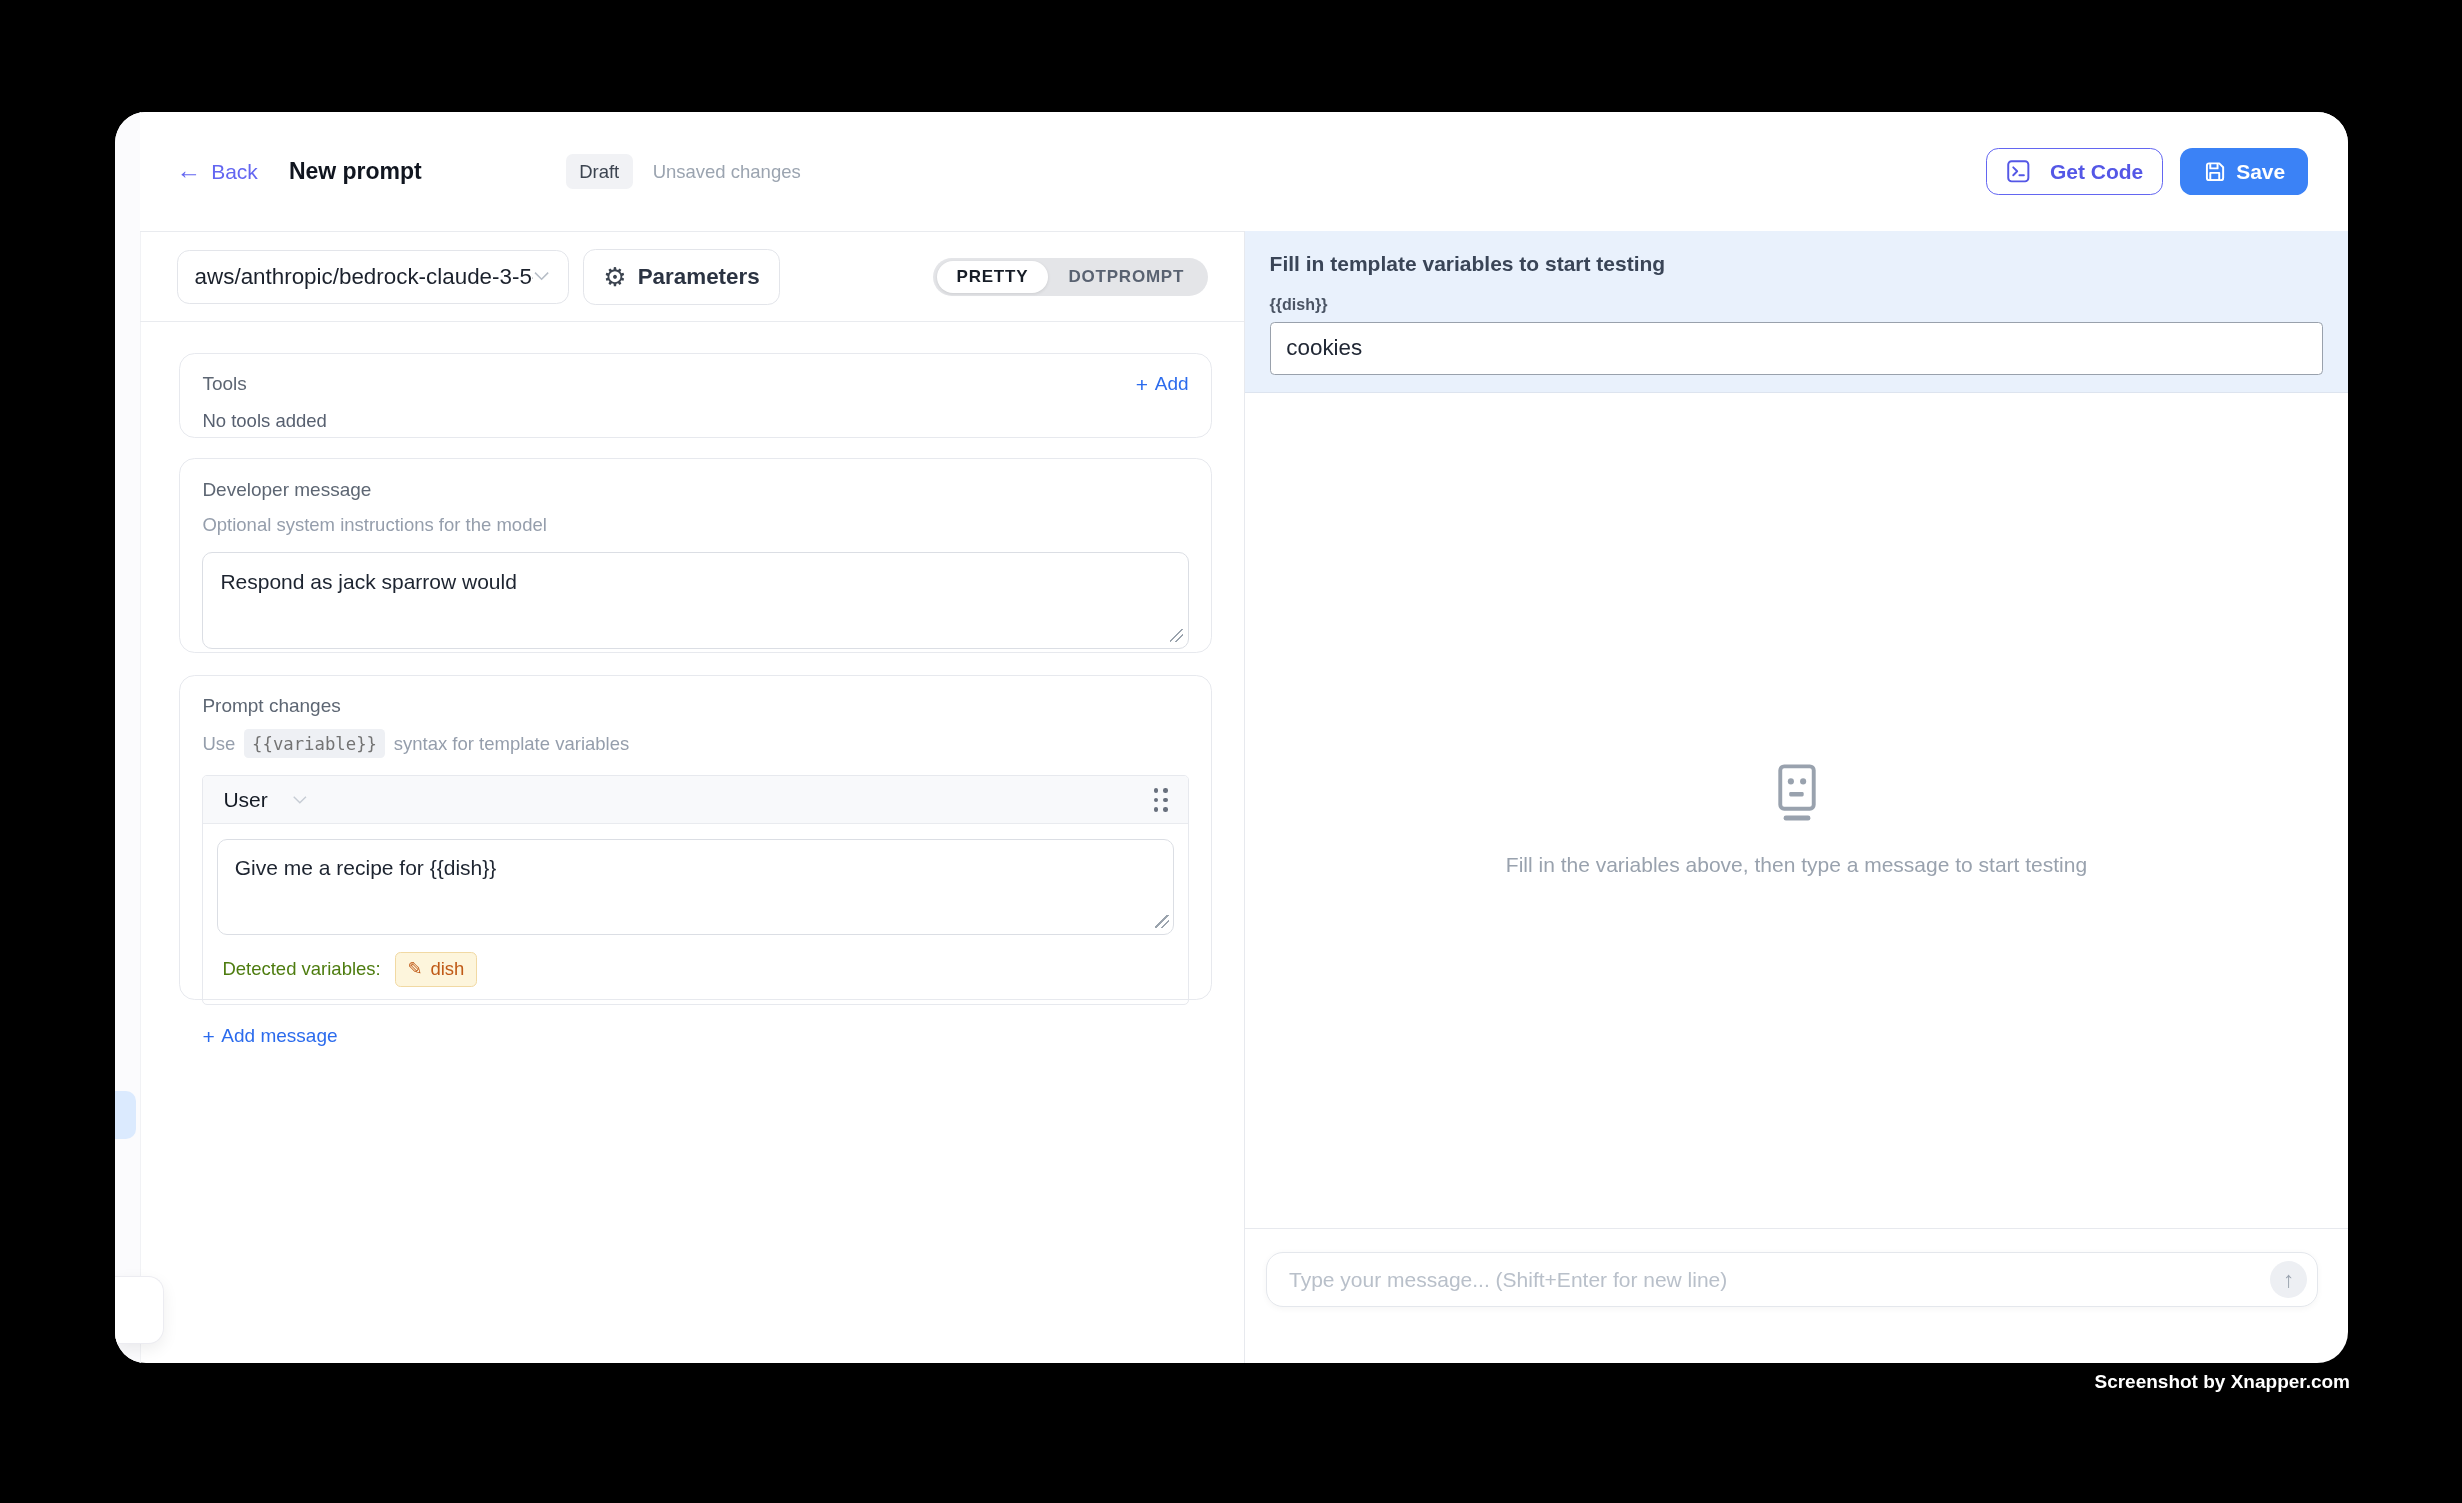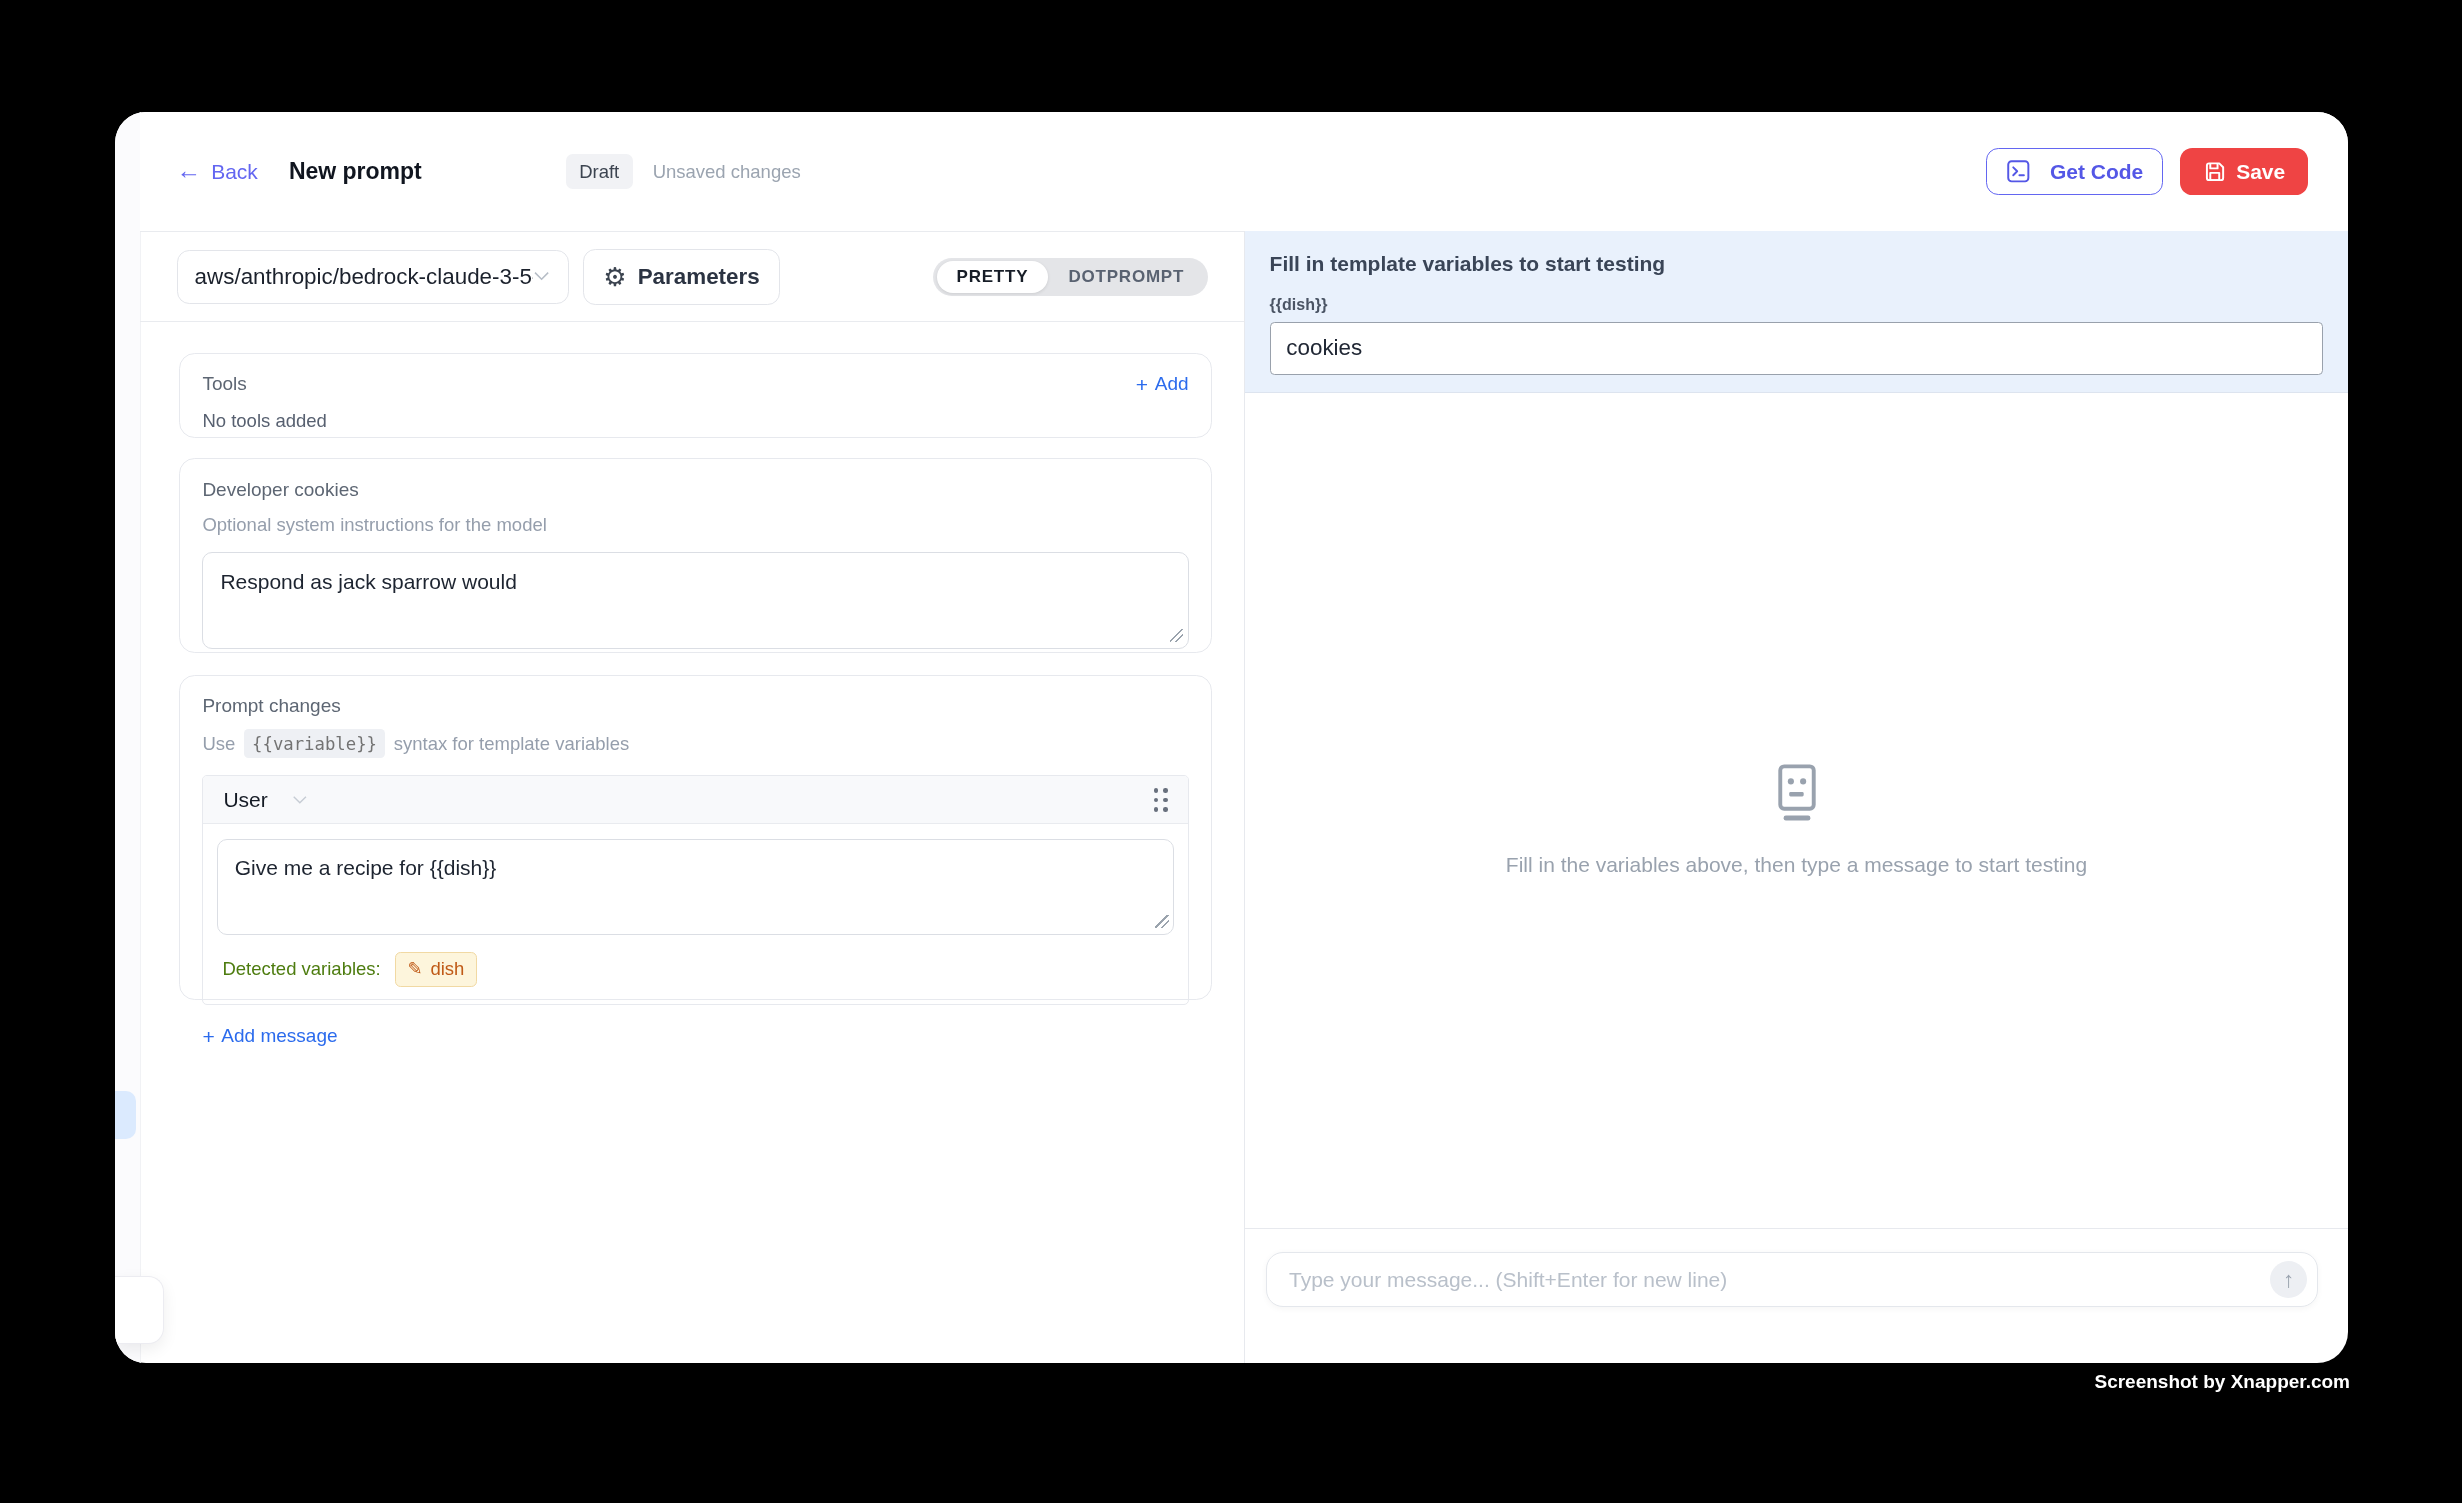--- a/index.html
+++ b/index.html
@@ -19,21 +19,21 @@
   .header{position:absolute;left:24.6px;top:0;width:2208px;height:120px;display:flex;align-items:center;
           padding:0 40px 0 37px;box-sizing:border-box;border-bottom:0.6px solid #e9ebef;background:#fff;}
   .back-link{display:flex;align-items:center;gap:10px;color:#6366f1;font-size:21px;cursor:pointer;}
   .back-arrow{font-size:24.6px;line-height:1;}
   .page-title{margin-left:31px;font-size:23px;font-weight:700;color:#10151f;}
   .draft-badge{margin-left:144px;background:#f1f2f5;color:#3c4450;font-size:18.5px;padding:6.7px 13.4px;border-radius:6.7px;}
   .unsaved{margin-left:20px;color:#9ba4b0;font-size:18.5px;}
   .header-spacer{flex:1;}
   .btn{display:flex;align-items:center;box-sizing:border-box;height:47px;border-radius:12.3px;font-size:21px;font-weight:600;cursor:pointer;}
   .btn-outline{border:1.1px solid #6366f1;color:#5457e6;background:#fff;padding:0 19px;gap:19px;}
-  .btn-solid{background:#ef4444;color:#fff;padding:0 22.4px;gap:10px;margin-left:17px;}
+  .btn-solid{background:#3b82f6;color:#fff;padding:0 22.4px;gap:10px;margin-left:17px;}
   .btn svg{display:block;}
 
   
   .model-bar{position:absolute;left:24.6px;top:120px;width:1105px;height:90px;display:flex;align-items:center;
              padding:0 37px;box-sizing:border-box;border-bottom:0.6px solid #e9ebef;}
   .model-select{width:392px;height:54px;border:0.6px solid #e3e5ea;border-radius:12.3px;display:flex;align-items:center;
                 padding:0 17px;box-sizing:border-box;cursor:pointer;}
   .model-select-text{font-size:22.4px;color:#1b212c;white-space:nowrap;overflow:hidden;}
   .model-chevron{margin-left:auto;}
   .param-btn{margin-left:14.6px;height:54px;border:0.6px solid #e3e5ea;border-radius:12.3px;display:flex;align-items:center;
@@ -171,21 +171,21 @@
         <span class="sec-title">Tools</span>
         <span class="add-link">
           <span class="plus">+</span>
           <span>Add</span>
         </span>
       </div>
       <div class="tools-empty">No tools added</div>
     </div>
 
     <div class="sec-card dev-card">
-      <div class="sec-title">Developer cookies</div>
+      <div class="sec-title">Developer message</div>
       <div class="sec-sub">Optional system instructions for the model</div>
       <div class="ta-wrap">
         <textarea class="ta ta-dev" style="">Respond as jack sparrow would</textarea>
         <div class="resize-glyph"></div>
       </div>
     </div>
 
     <div class="sec-card prompt-card">
       <div class="sec-title">Prompt changes</div>
       <div class="sub-row">

